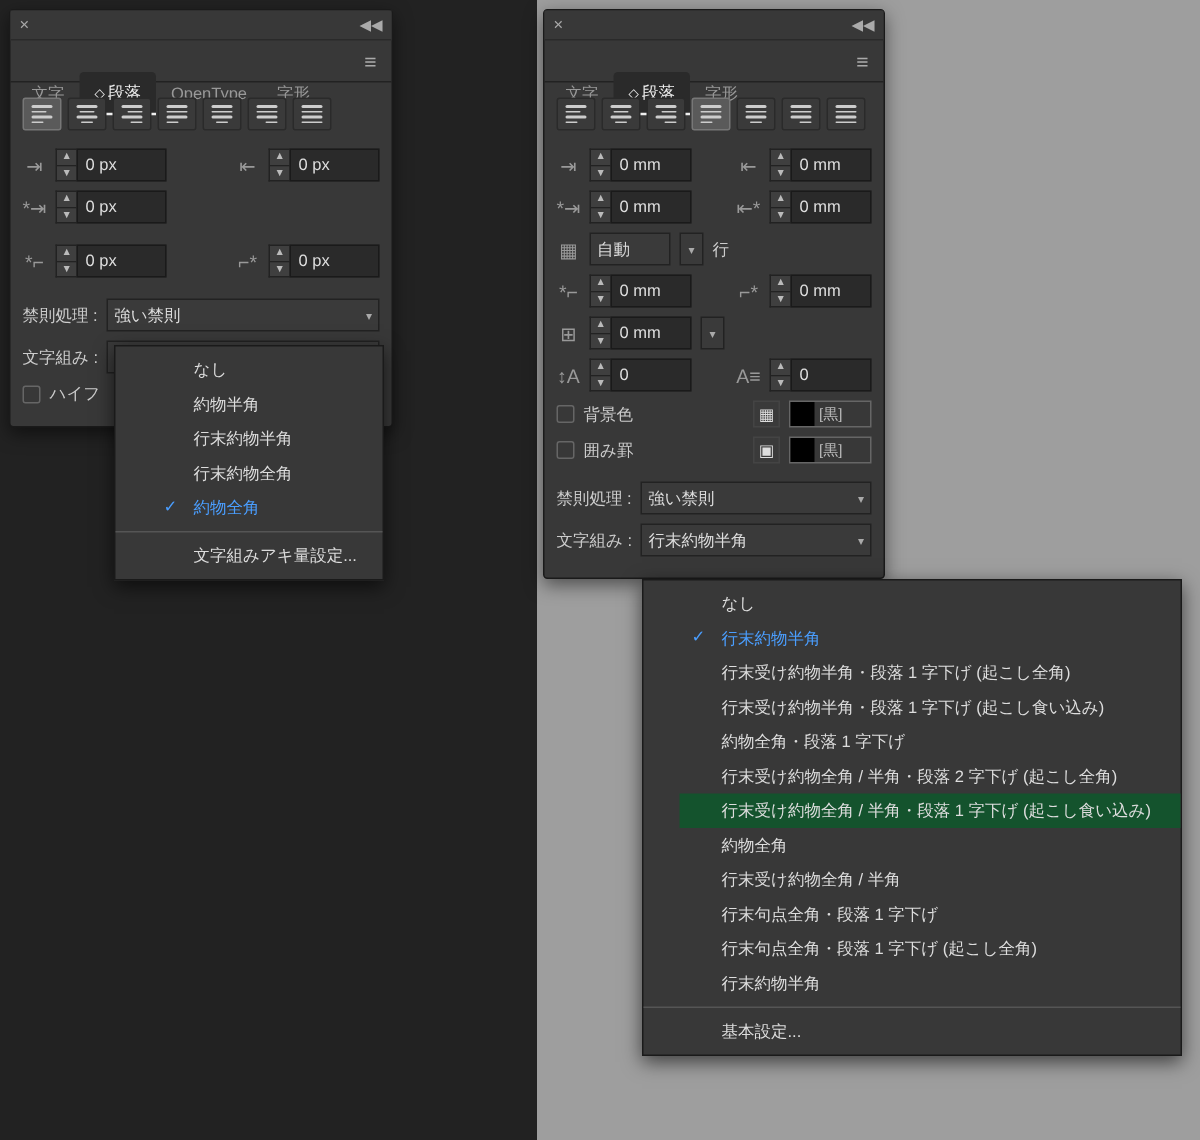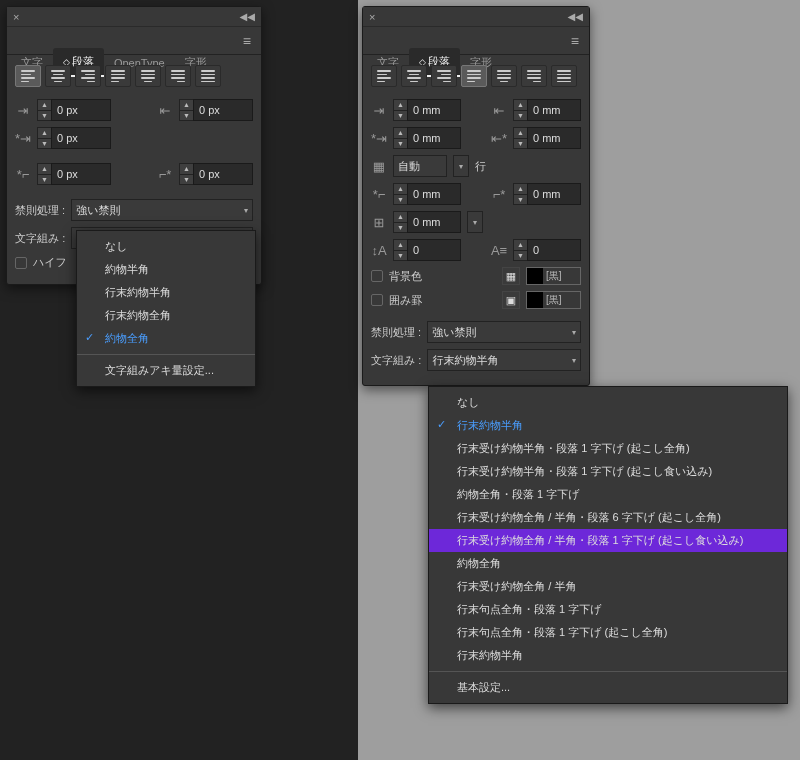--- a/index.html
+++ b/index.html
@@ -29,23 +29,23 @@
   .txt { height:22px; width:60px; background:#2a2a2a; border:1px solid #1a1a1a; color:#ddd; padding:0 5px; font-size:11px; display:flex; align-items:center; }
   .sel { height:22px; background:#3a3a3a; border:1px solid #222; color:#ddd; padding:0 4px; font-size:11px; display:flex; align-items:center; justify-content:space-between; cursor:pointer; }
   .sel .caret { font-size:8px; color:#aaa; margin-left:4px;}
   .label { color:#ccc; font-size:11px; white-space:nowrap; }
   .chk { width:12px; height:12px; border:1px solid #666; display:inline-block; border-radius:2px; cursor:pointer; }
   .swatch { width:55px; height:18px; border:1px solid #666; display:flex; align-items:center; cursor:pointer; }
   .sw-color { width:16px; height:100%; background:#000; }
   .sw-lbl { font-size:10px; color:#bbb; padding-left:3px; }
   .small-icon { width:18px; height:18px; display:flex; align-items:center; justify-content:center; border:1px solid #444; background:#3a3a3a; cursor:pointer;}
   .dropdown { position:absolute; background:#383838; border:1px solid #1a1a1a; box-shadow:0 4px 12px rgba(0,0,0,0.6); padding:4px 0; z-index:10; }
-  .dd-item { padding:4px 16px 4px 28px; color:#ddd; font-size:11px; white-space:nowrap; cursor:pointer; position:relative; }
+  .dd-item { padding:4px 16px 4px 28px; color:#ddd; font-size:11px; white-space:nowrap; cursor:pointer; position:relative;margin-left:24px; }
   .dd-item.selected { color:#4a9eff; }
-  .dd-item.highlighted { background:#6d28d9; }
+  .dd-item.highlighted { background:#14532d; }
   .dd-item .check { position:absolute; left:8px; top:4px; color:inherit; }
   .dd-sep { height:1px; background:#555; margin:4px 0; }
   .unitmini { width:16px; height:22px; border:1px solid #222; background:#3a3a3a; display:flex; align-items:center; justify-content:center; font-size:8px; color:#aaa; cursor:pointer;}
 </style>
 </head>
 <body>
 
 <div class="dark-bg"></div>
 
 <div class="panel" style="left:6px; top:6px; width:256px;">
@@ -410,21 +410,21 @@
     </div>
   </div>
 </div>
 
 <div class="dropdown" id="rdd" style="left:428px; top:386px; width:360px;">
     <div class="dd-item"><span>なし</span></div>
     <div class="dd-item selected"><span class="check">✓</span><span>行末約物半角</span></div>
     <div class="dd-item"><span>行末受け約物半角・段落 1 字下げ (起こし全角)</span></div>
     <div class="dd-item"><span>行末受け約物半角・段落 1 字下げ (起こし食い込み)</span></div>
     <div class="dd-item"><span>約物全角・段落 1 字下げ</span></div>
-    <div class="dd-item"><span>行末受け約物全角 / 半角・段落 6 字下げ (起こし全角)</span></div>
+    <div class="dd-item"><span>行末受け約物全角 / 半角・段落 2 字下げ (起こし全角)</span></div>
     <div class="dd-item highlighted"><span>行末受け約物全角 / 半角・段落 1 字下げ (起こし食い込み)</span></div>
     <div class="dd-item"><span>約物全角</span></div>
     <div class="dd-item"><span>行末受け約物全角 / 半角</span></div>
     <div class="dd-item"><span>行末句点全角・段落 1 字下げ</span></div>
     <div class="dd-item"><span>行末句点全角・段落 1 字下げ (起こし全角)</span></div>
     <div class="dd-item"><span>行末約物半角</span></div>
     <div class="dd-sep"></div>
     <div class="dd-item">基本設定...</div>
   </div>
 

